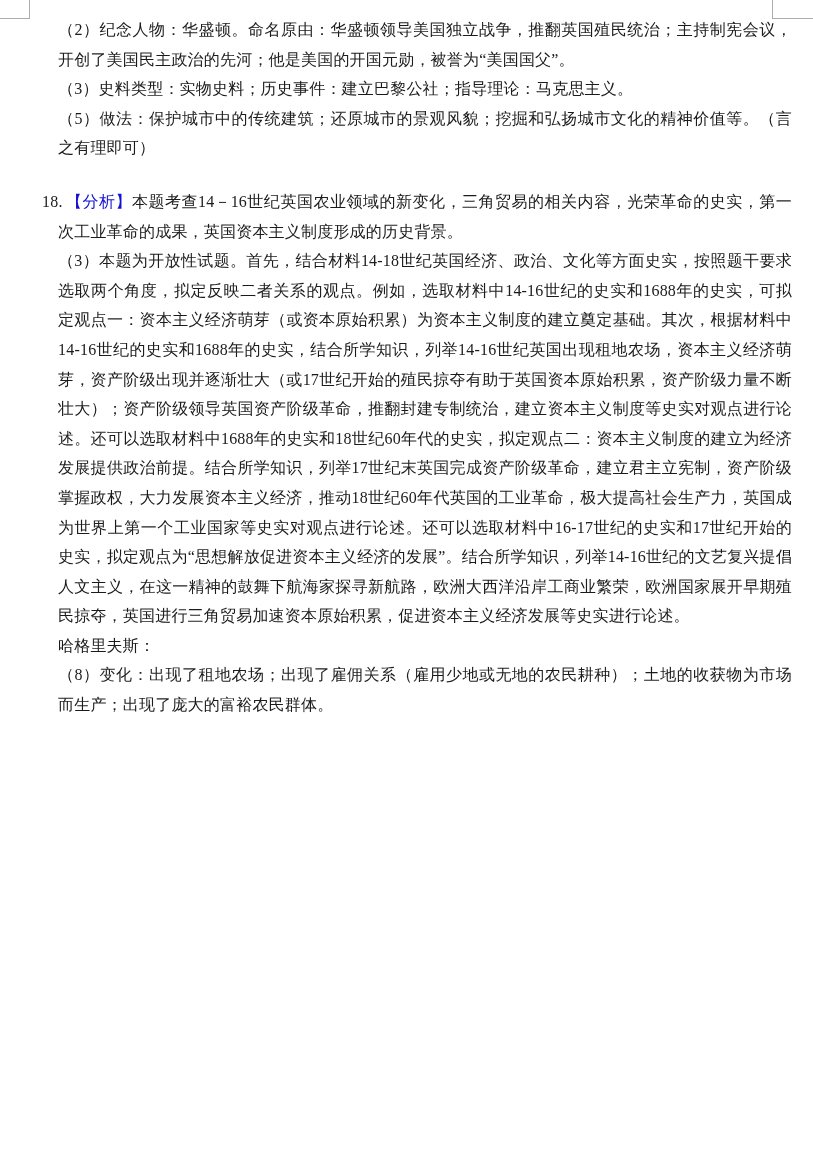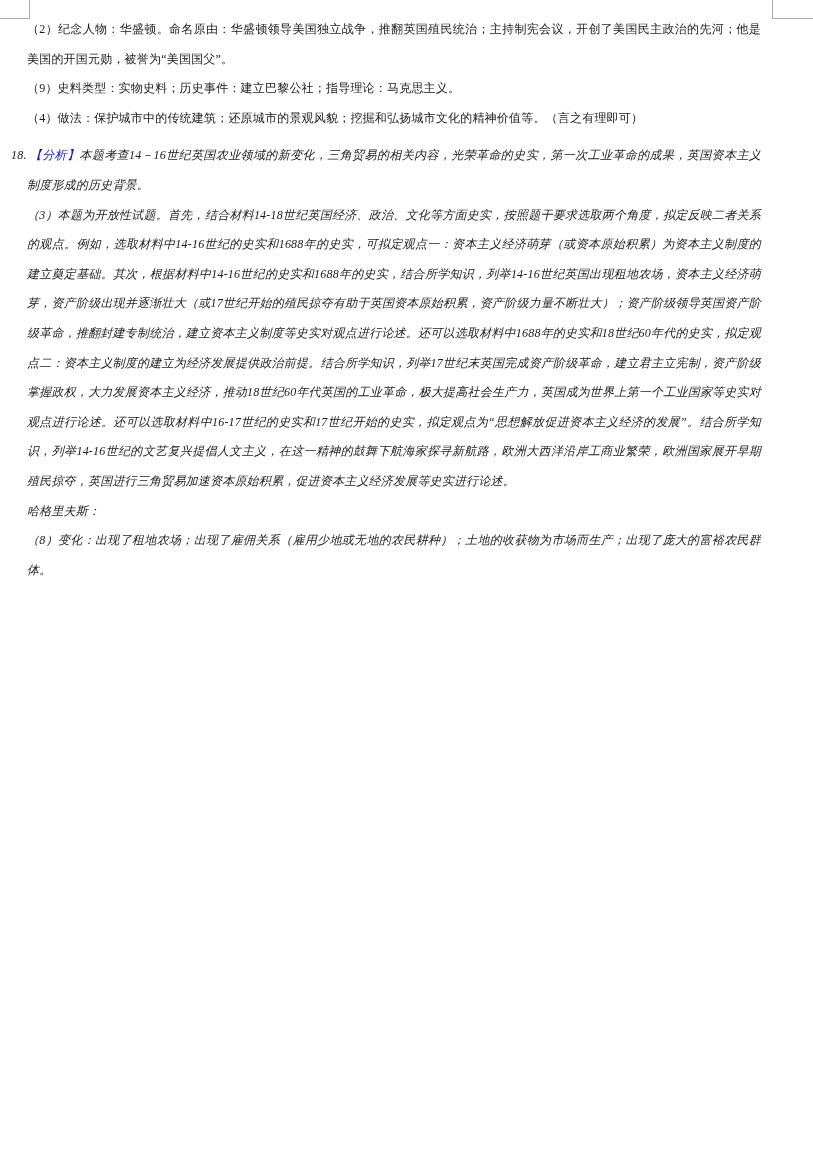--- a/index.html
+++ b/index.html
@@ -27,37 +27,36 @@
     border-bottom: 1px solid #adadad;
   }
   .crop-right {
     right: 0;
     width: 40px;
     border-left: 1px solid #adadad;
     border-bottom: 1px solid #adadad;
   }
   .content {
     position: absolute;
-    left: 27px;
+    left: 58px;
     top: 15px;
     width: 734px;
     color: #1b1b1b;
-    font-size: 12px;
+    font-size: 16px;
     line-height: 29.6px;
     letter-spacing: 0.2px;
     text-align: justify;
     text-justify: inter-character;
   }
   .content p {
     margin: 0;
     padding: 0;
   }
   .q18-block {
-    margin-top: 8px;
-    font-style: italic;
+    margin-top: 24px;
   }
   
   .hang {
     text-indent: -16px;
   }
   .qnum {
     margin-right: 3px;
   }
   .blue {
     color: var(--label-blue, #1212d0);
@@ -65,22 +64,22 @@
 </style>
 </head>
 <body style="--label-blue: #1212d0; background: rgb(255, 255, 255);">
 
 <div class="crop crop-left"></div>
 <div class="crop crop-right"></div>
 
 <div class="content">
 
   <p>（2）纪念人物：华盛顿。命名原由：华盛顿领导美国独立战争，推翻英国殖民统治；主持制宪会议，开创了美国民主政治的先河；他是美国的开国元勋，被誉为“美国国父”。</p>
-  <p>（9）史料类型：实物史料；历史事件：建立巴黎公社；指导理论：马克思主义。</p>
-  <p>（4）做法：保护城市中的传统建筑；还原城市的景观风貌；挖掘和弘扬城市文化的精神价值等。（言之有理即可）</p>
+  <p>（3）史料类型：实物史料；历史事件：建立巴黎公社；指导理论：马克思主义。</p>
+  <p>（5）做法：保护城市中的传统建筑；还原城市的景观风貌；挖掘和弘扬城市文化的精神价值等。（言之有理即可）</p>
 
   <div class="q18-block">
 
     <p class="hang"><span class="qnum">18.</span><span class="blue">【分析】</span><span>本题考查14－16世纪英国农业领域的新变化，三角贸易的相关内容，光荣革命的史实，第一次工业革命的成果，英国资本主义制度形成的历史背景。</span></p>
 
 
 
     <p>（3）本题为开放性试题。首先，结合材料14-18世纪英国经济、政治、文化等方面史实，按照题干要求选取两个角度，拟定反映二者关系的观点。例如，选取材料中14-16世纪的史实和1688年的史实，可拟定观点一：资本主义经济萌芽（或资本原始积累）为资本主义制度的建立奠定基础。其次，根据材料中14-16世纪的史实和1688年的史实，结合所学知识，列举14-16世纪英国出现租地农场，资本主义经济萌芽，资产阶级出现并逐渐壮大（或17世纪开始的殖民掠夺有助于英国资本原始积累，资产阶级力量不断壮大）；资产阶级领导英国资产阶级革命，推翻封建专制统治，建立资本主义制度等史实对观点进行论述。还可以选取材料中1688年的史实和18世纪60年代的史实，拟定观点二：资本主义制度的建立为经济发展提供政治前提。结合所学知识，列举17世纪末英国完成资产阶级革命，建立君主立宪制，资产阶级掌握政权，大力发展资本主义经济，推动18世纪60年代英国的工业革命，极大提高社会生产力，英国成为世界上第一个工业国家等史实对观点进行论述。还可以选取材料中16-17世纪的史实和17世纪开始的史实，拟定观点为“思想解放促进资本主义经济的发展”。结合所学知识，列举14-16世纪的文艺复兴提倡人文主义，在这一精神的鼓舞下航海家探寻新航路，欧洲大西洋沿岸工商业繁荣，欧洲国家展开早期殖民掠夺，英国进行三角贸易加速资本原始积累，促进资本主义经济发展等史实进行论述。</p>
 
     <p>哈格里夫斯：</p>

